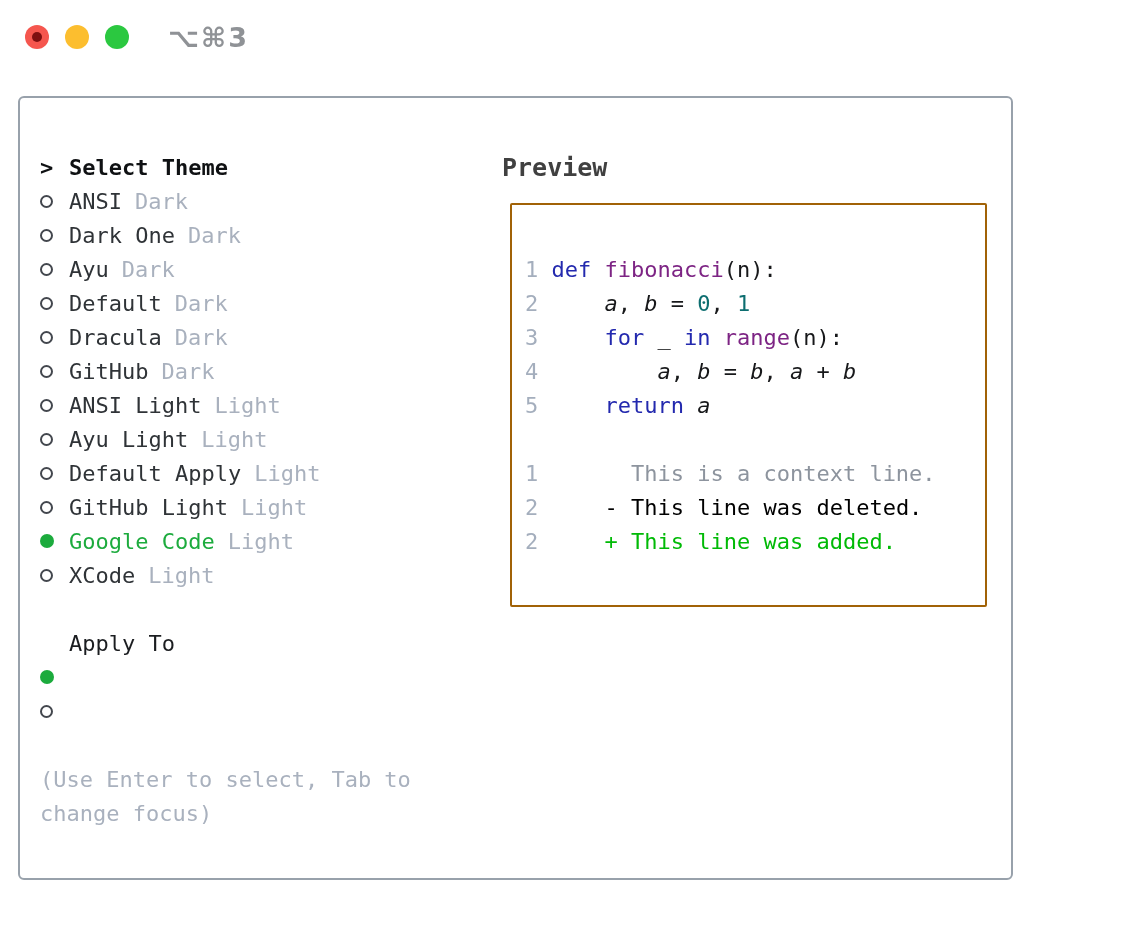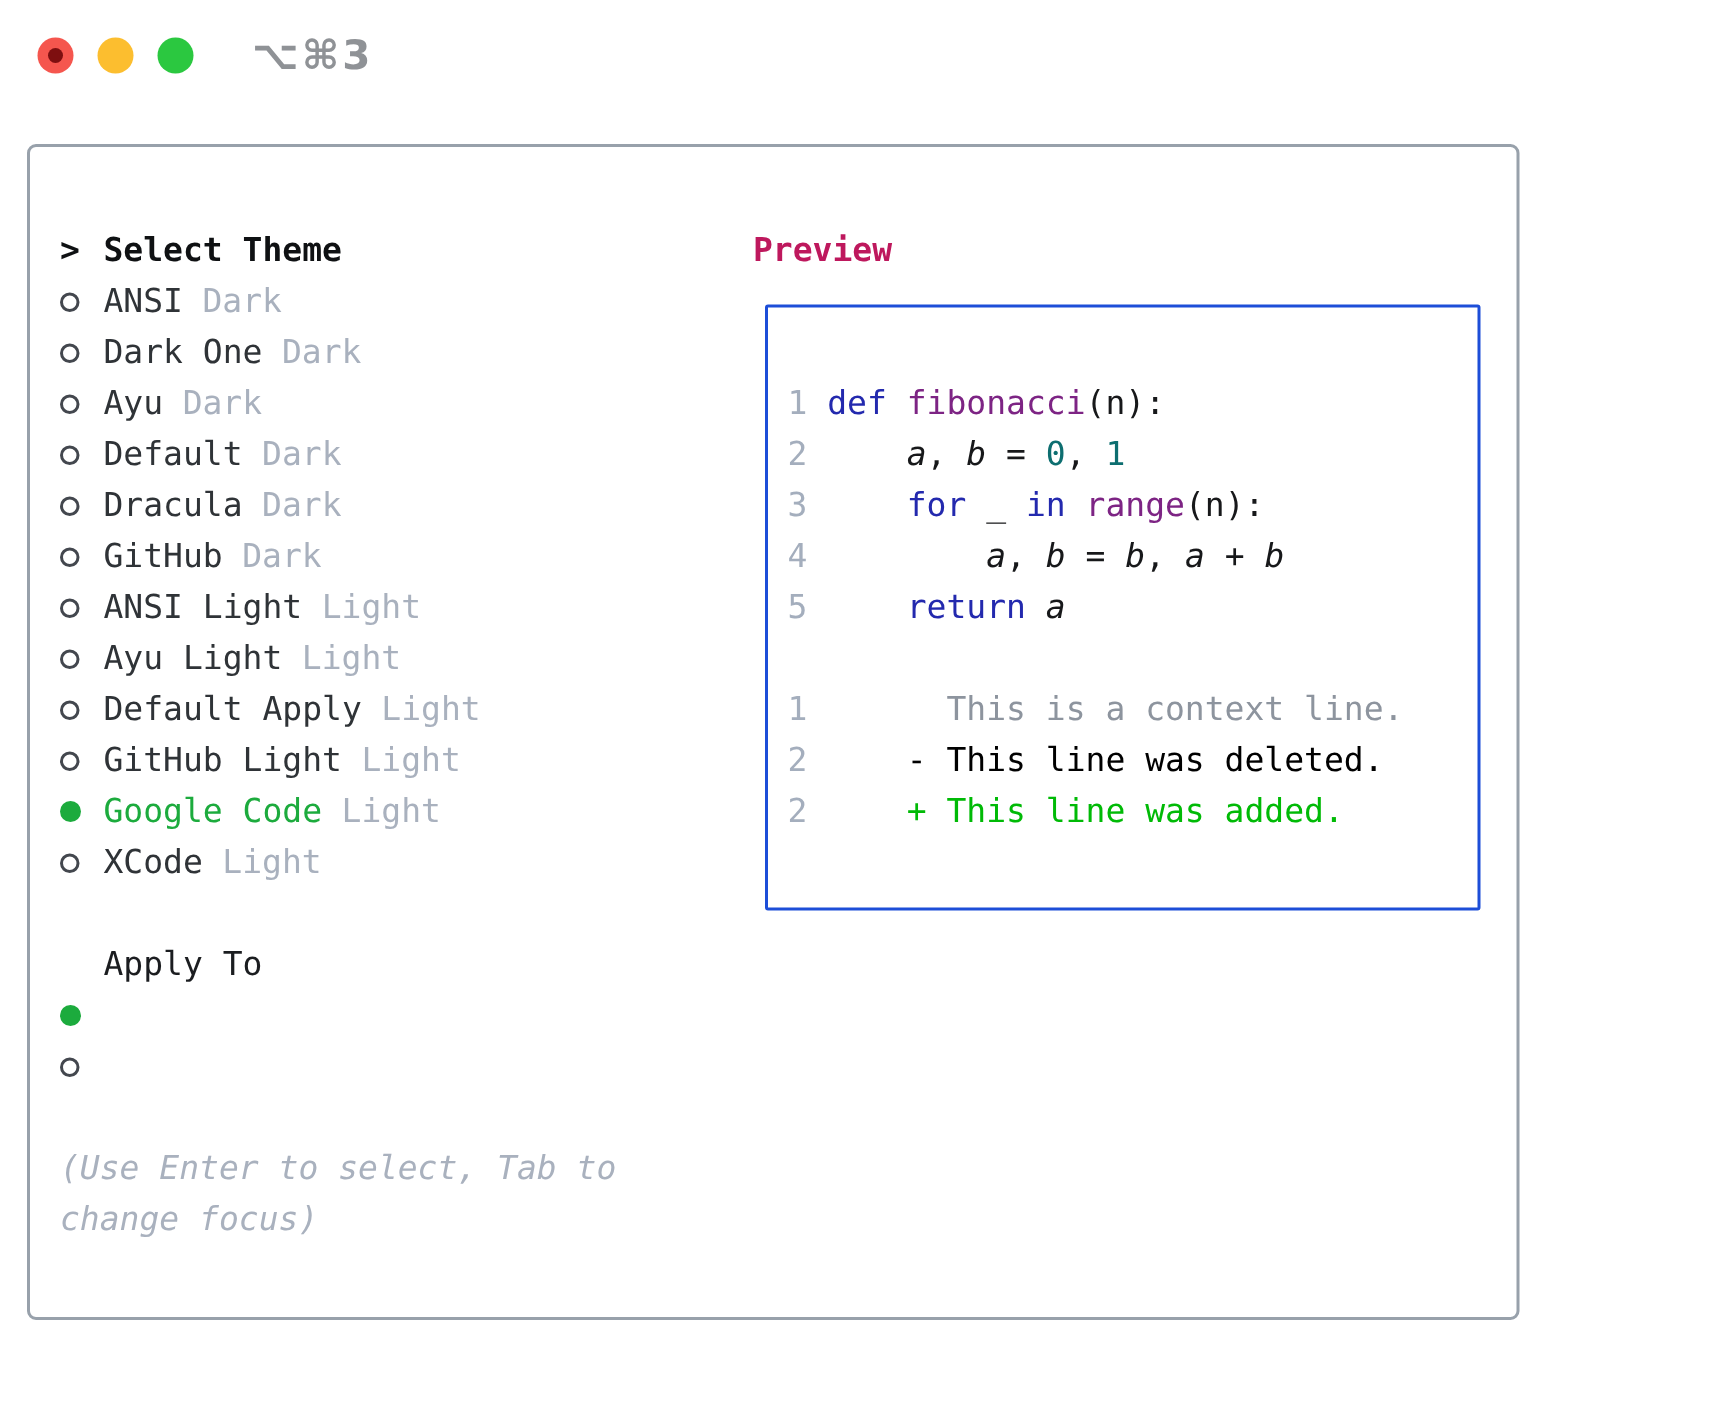--- a/index.html
+++ b/index.html
@@ -46,31 +46,31 @@
     width: 13px; height: 13px; border-radius: 50%;
     border: 2px solid #43474e; margin-right: 16px; flex: 0 0 13px;
   }
   .row.sel .dot { border: none; background: #1cab3d; width: 14px; height: 14px; flex-basis: 14px; margin-right: 15px; }
   .nm { color: #2f3337; margin-right: 13px; }
   .row.sel .nm, .row.sel .lbl { color: #1cab3d; }
   .vt { color: #a9b1be; }
   .lbl { color: #2f3337; }
 
   .apply-hdr { padding-left: 29px; color: #1b1d20; text-align: center; }
-  .help { color: #a9b1be; font-style: italic; }
+  .help { color: #a9b1be; }
 
   
   .preview-title {
     position: absolute; left: 482px; top: 52px; height: 34px;
     display: flex; align-items: center;
-    font-size: 22px; font-weight: bold; color: #be185d;
+    font-size: 25px; font-weight: bold; color: #404040;
   }
   .preview-box {
     position: absolute; left: 490px; top: 105px; width: 477px; height: 404px;
-    border: 2px solid #1d4ed8; border-radius: 2px; background: #fff;
+    border: 2px solid #a16207; border-radius: 2px; background: #fff;
     padding: 48px 0 0 13px; overflow: hidden;
   }
   .cl { height: 34px; font-size: 22px; line-height: 34px; white-space: pre; }
   .cl .num { color: #a4aebd; }
   .cl .kw  { color: #2329ae; }
   .cl .fn  { color: #7d2484; }
   .cl .lit { color: #0d6e70; }
   .cl .pl  { color: #17181a; }
   .cl .var { color: #17181a; font-style: italic; }
   .cl .ctx { color: #8d949e; }

